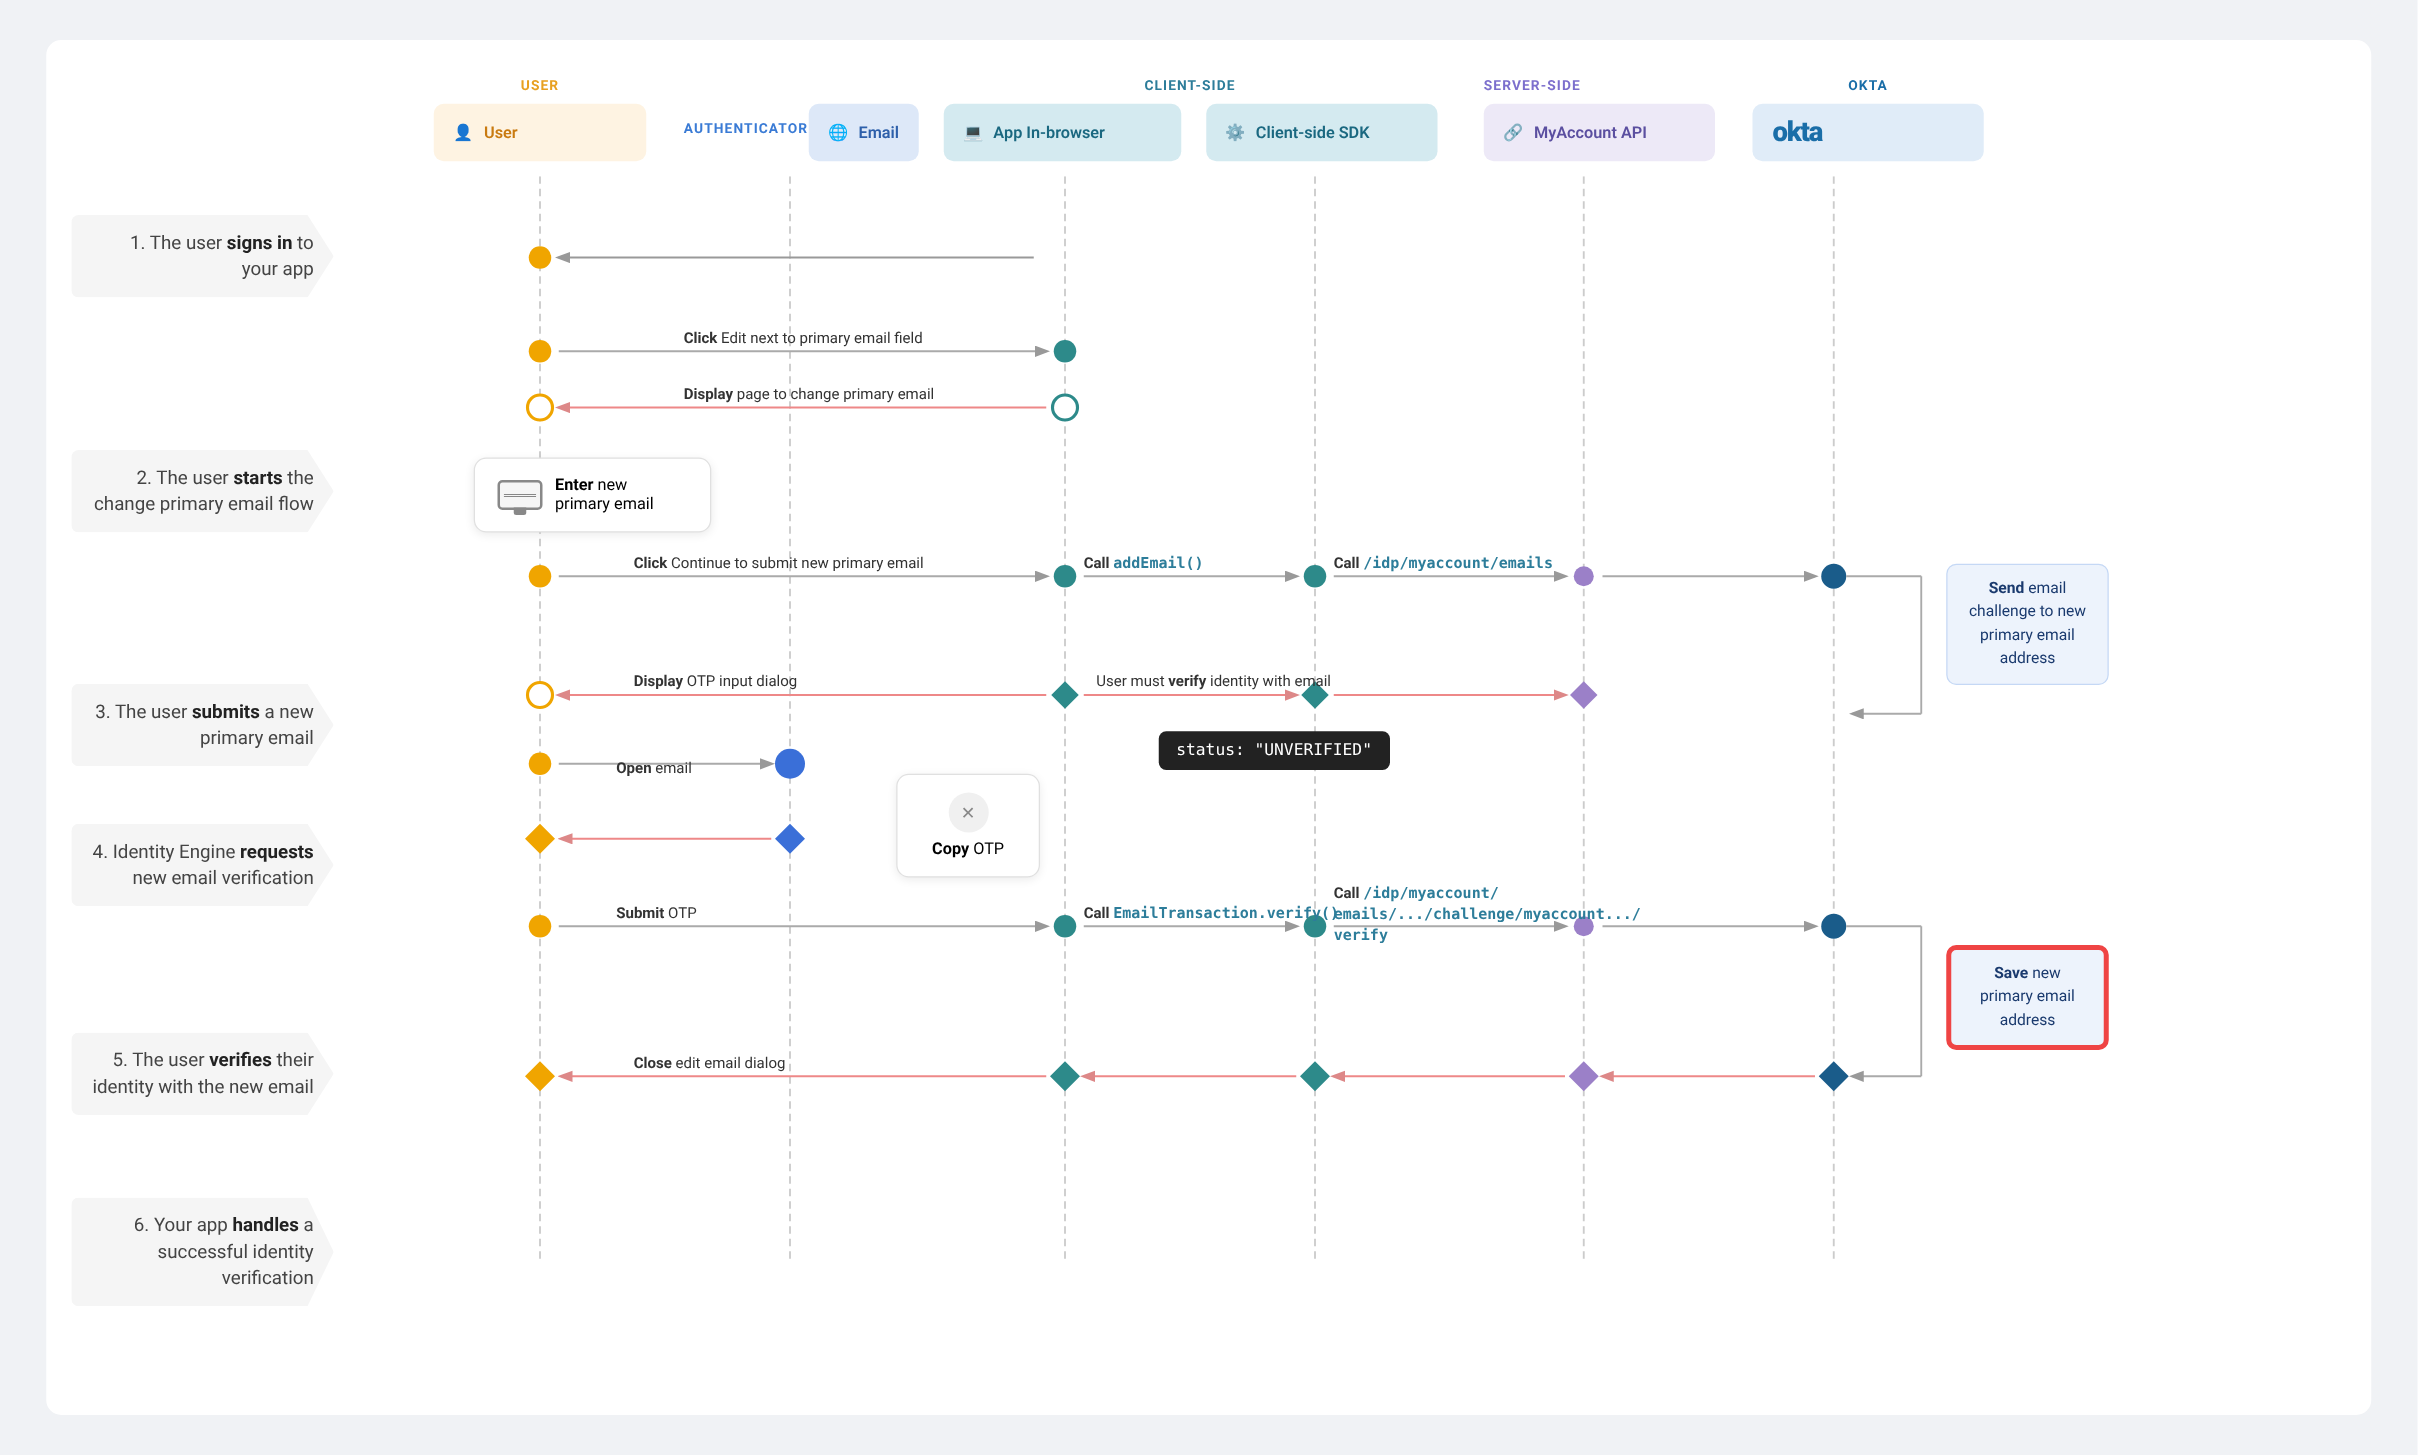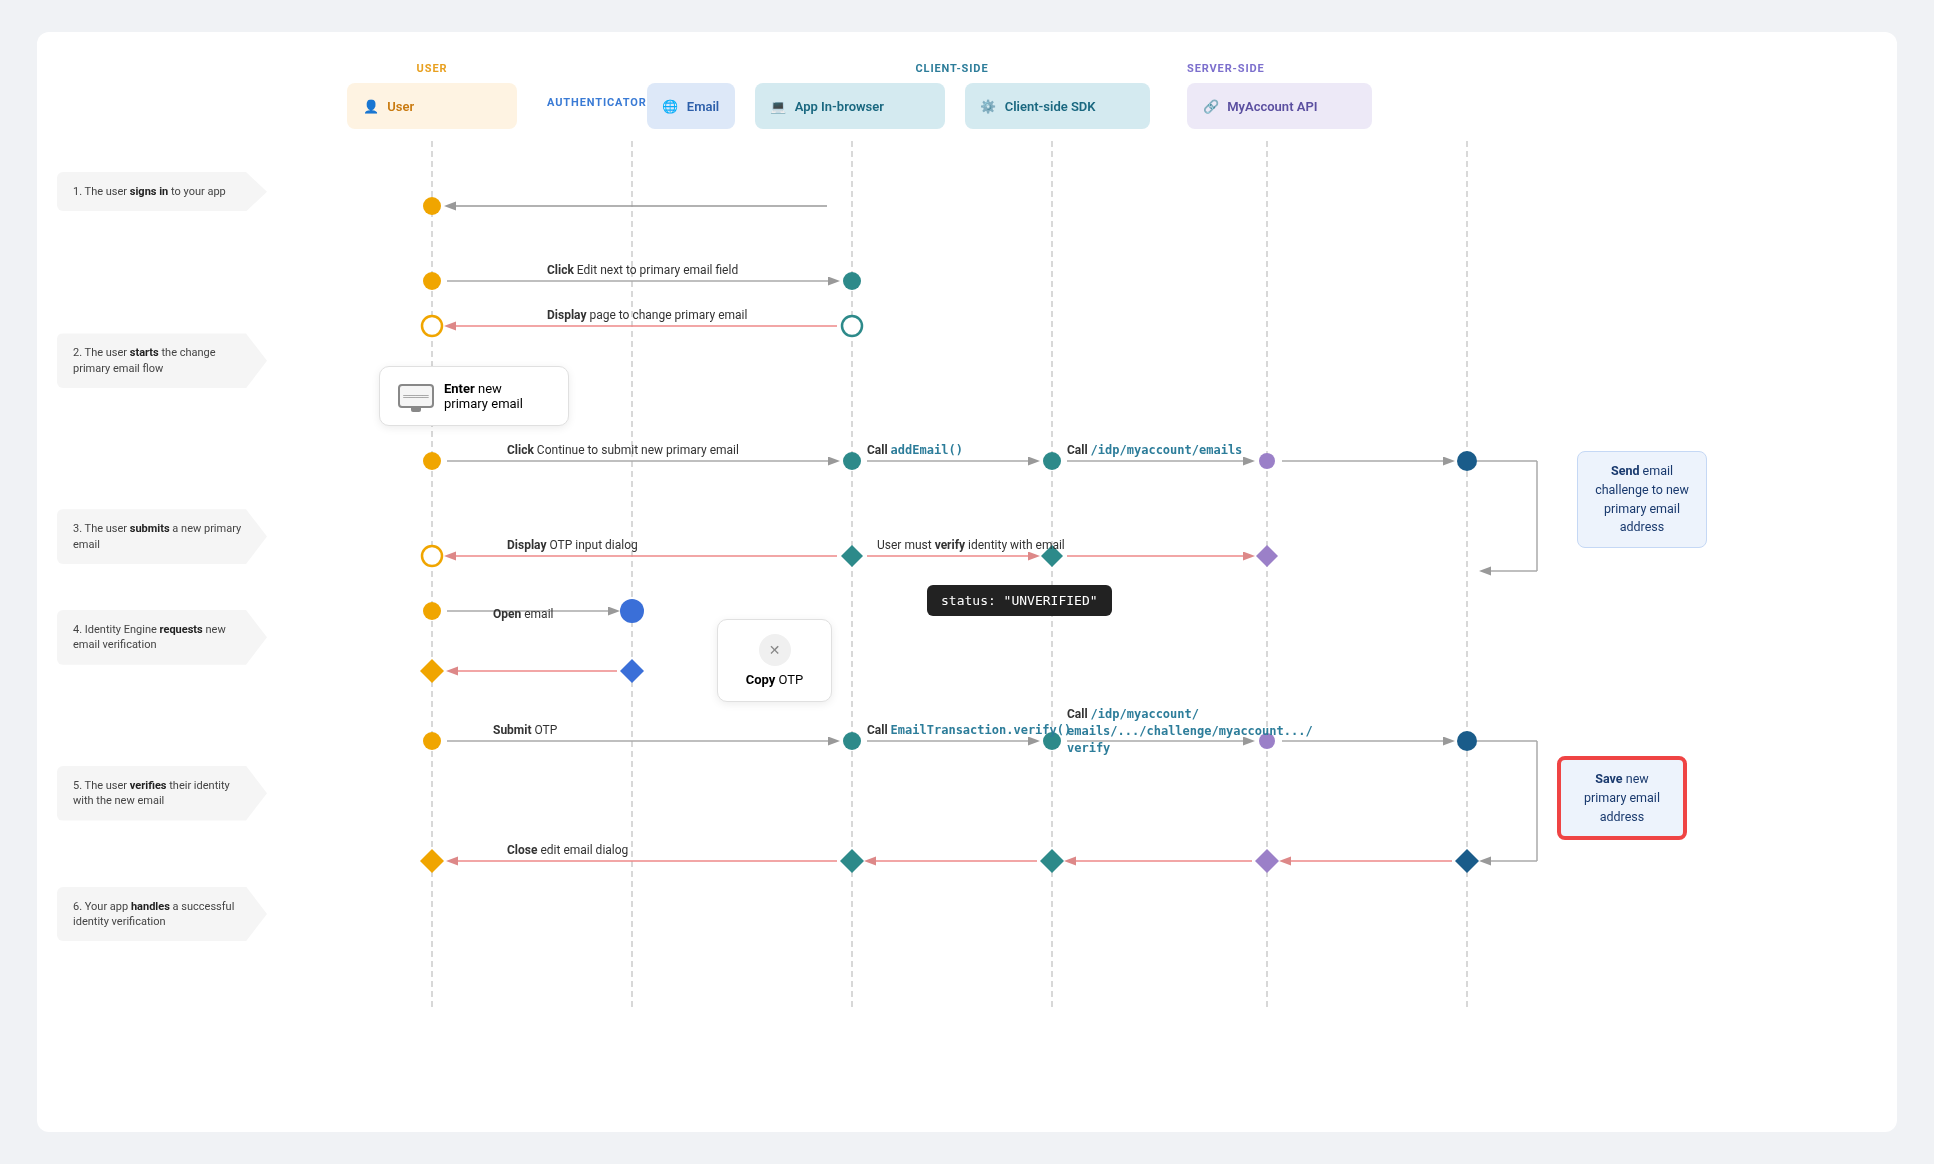--- a/index.html
+++ b/index.html
@@ -29,24 +29,25 @@
       width: 210px;
       display: flex;
       flex-direction: column;
       gap: 0;
     }
     .sidebar-step {
       background: #f5f5f5;
       border-radius: 6px;
       padding: 12px 16px;
       margin-bottom: 6px;
-      font-size: 11px;
+      font-size: 15px;
       color: #444;
       line-height: 1.4;
       clip-path: polygon(0 0, 90% 0, 100% 50%, 90% 100%, 0 100%);
+      text-align: right;
     }
     .sidebar-step strong { color: #222; font-weight: 700; }
     
     .diagram-area {
       margin-left: 240px;
       position: relative;
     }
     .col-label {
       font-size: 11px;
       font-weight: 700;
@@ -99,21 +100,20 @@
       background: #edf3fc;
       border: 1px solid #c5d8f5;
       border-radius: 8px;
       padding: 10px 14px;
       font-size: 12.5px;
       color: #1a3a6e;
       position: absolute;
       line-height: 1.5;
       text-align: center;
       width: 130px;
-      margin-left: 20px;
     }
     .save-box {
       background: #edf3fc;
       border: 4px solid #ef4444;
       border-radius: 8px;
       padding: 10px 14px;
       font-size: 12.5px;
       color: #1a3a6e;
       position: absolute;
       line-height: 1.5;
@@ -255,20 +255,26 @@
       </div>
 
       <div style="display:flex;flex-direction:column;align-items:flex-start;width:185px;margin-left:30px;">
         <div class="col-label server">SERVER-SIDE</div>
         <div class="col-card myaccount">
           <span>🔗</span>
           <span>MyAccount API</span>
         </div>
       </div>
 
+      <div style="display:flex;flex-direction:column;align-items:center;width:185px;margin-left:30px;">
+        <div class="col-label okta">OKTA</div>
+        <div class="col-card okta">
+          <span style="font-size:22px;font-weight:900;color:#1a6ea8;letter-spacing:-1px;">okta</span>
+        </div>
+      </div>
     </div>
 
     <div style="position:relative; height:870px; margin-left:0;">
 
       <svg width="1600" height="870" style="position:absolute;top:0;left:0;">
 
         <line x1="125" y1="0" x2="125" y2="870" stroke="#ccc" stroke-width="1.5" stroke-dasharray="6,4"></line>
 
         <line x1="325" y1="0" x2="325" y2="870" stroke="#ccc" stroke-width="1.5" stroke-dasharray="6,4"></line>
 

